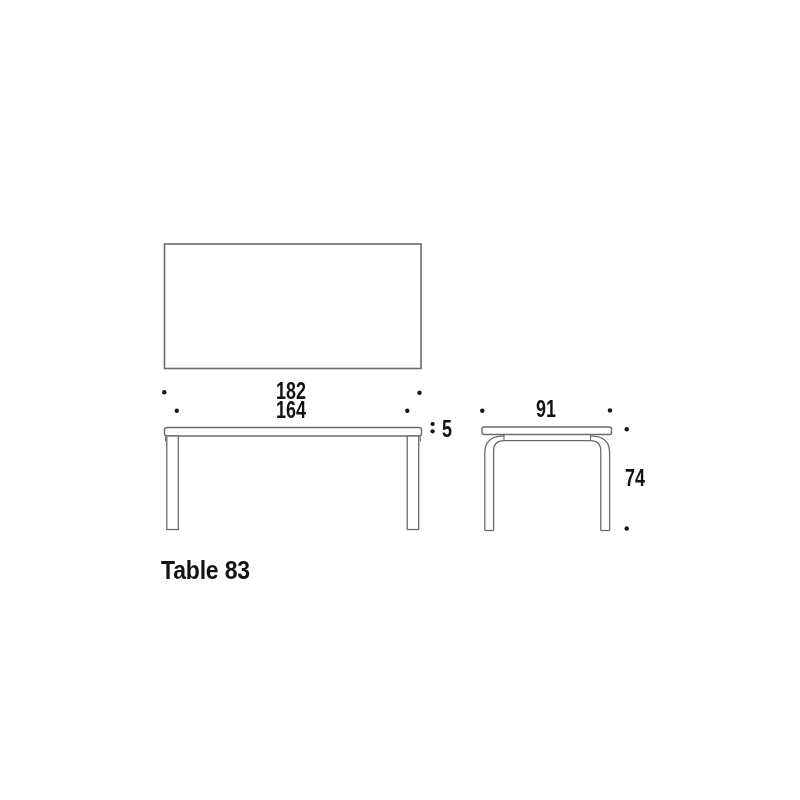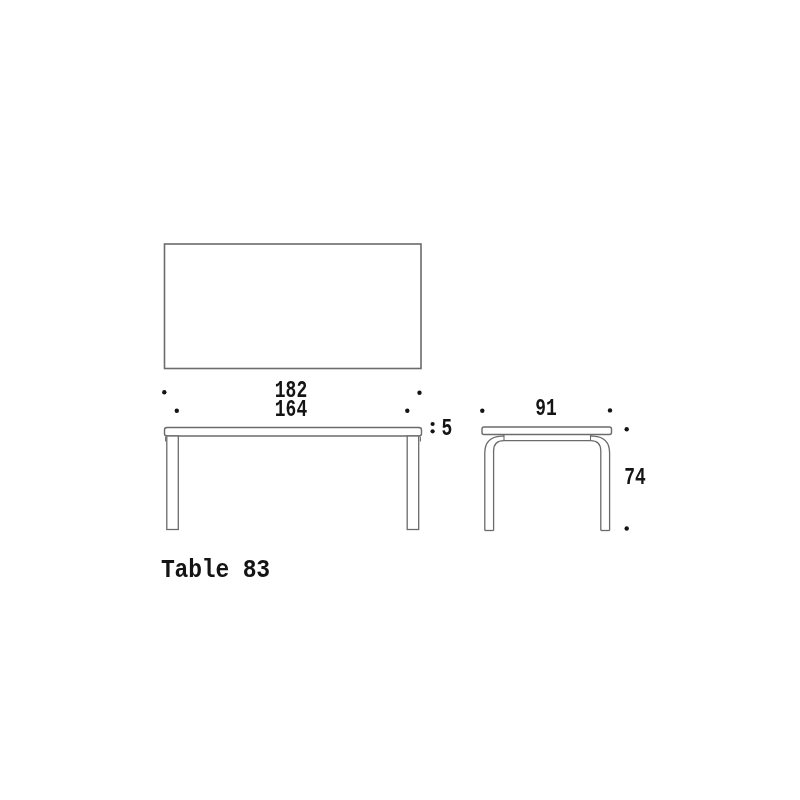--- a/index.html
+++ b/index.html
@@ -6,21 +6,21 @@
     --bg:#ffffff;
     --line:#6b6b6b;
     --text:#141414;
     --dot:#141414;
   }
   html,body{margin:0;padding:0;background:var(--bg);}
   .canvas{
     position:relative;
     width:800px;height:800px;
     background:var(--bg);
-    font-family:Liberation Mono, monospace;
+    font-family:Liberation Sans, sans-serif;
     overflow:hidden;
   }
   svg{position:absolute;left:0;top:0;}
   .outline{fill:#ffffff;stroke:var(--line);}
   .stroke-only{fill:none;stroke:var(--line);}
   .dot{fill:var(--dot);stroke:none;}
   .label{
     position:absolute;
     color:var(--text);
     font-weight:600;

